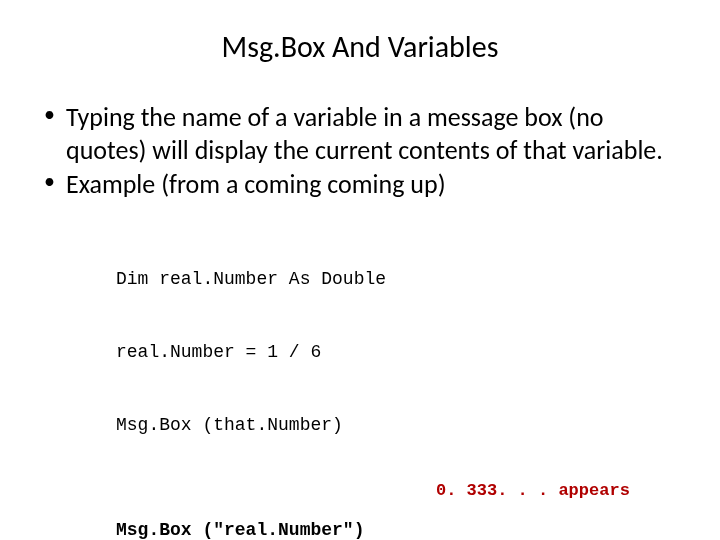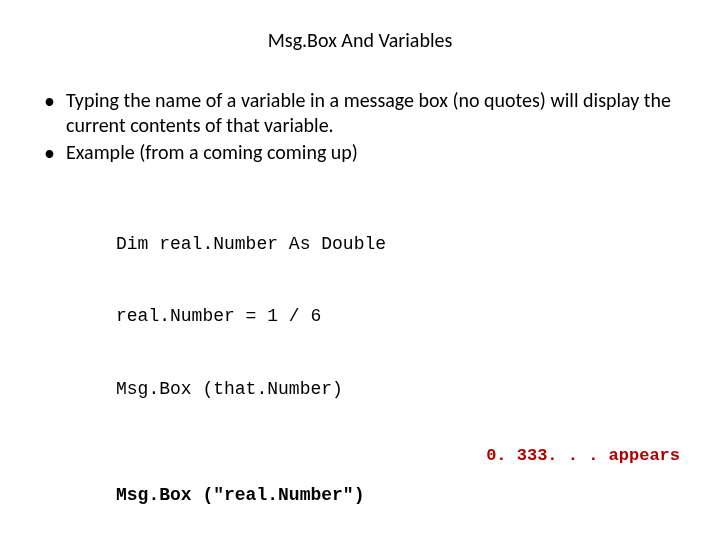--- a/index.html
+++ b/index.html
@@ -11,31 +11,31 @@
       width: 720px;
       height: 540px;
       background: #fff;
       font-family: Calibri, "Segoe UI", Arial, sans-serif;
       color: #000;
       padding: 28px 40px 40px 40px;
       position: relative;
     }
     .title {
       text-align: center;
-      font-size: 20px;
+      font-size: 30px;
       font-weight: 400;
       margin-bottom: 36px;
       letter-spacing: 0;
     }
     .bullets {
       list-style: none;
       margin-bottom: 18px;
     }
     .bullets li {
-      font-size: 20px;
+      font-size: 26px;
       line-height: 1.25;
       margin-bottom: 2px;
       padding-left: 26px;
       position: relative;
     }
     .bullets li::before {
       content: "•";
       position: absolute;
       left: 4px;
       top: 0;
@@ -48,21 +48,21 @@
       line-height: 1.35;
       margin-left: 76px;
       margin-bottom: 4px;
       white-space: pre;
     }
     .output {
       font-family: "Courier New", Courier, monospace;
       font-size: 17px;
       font-weight: bold;
       color: #b00000;
-      text-align: right;
+      text-align: left;
       margin-left: 396px;
       margin-top: 20px;
       margin-bottom: 20px;
     }
     .code-line {
       font-family: "Courier New", Courier, monospace;
       font-size: 18px;
       font-weight: bold;
       margin-left: 76px;
       margin-bottom: 4px;

